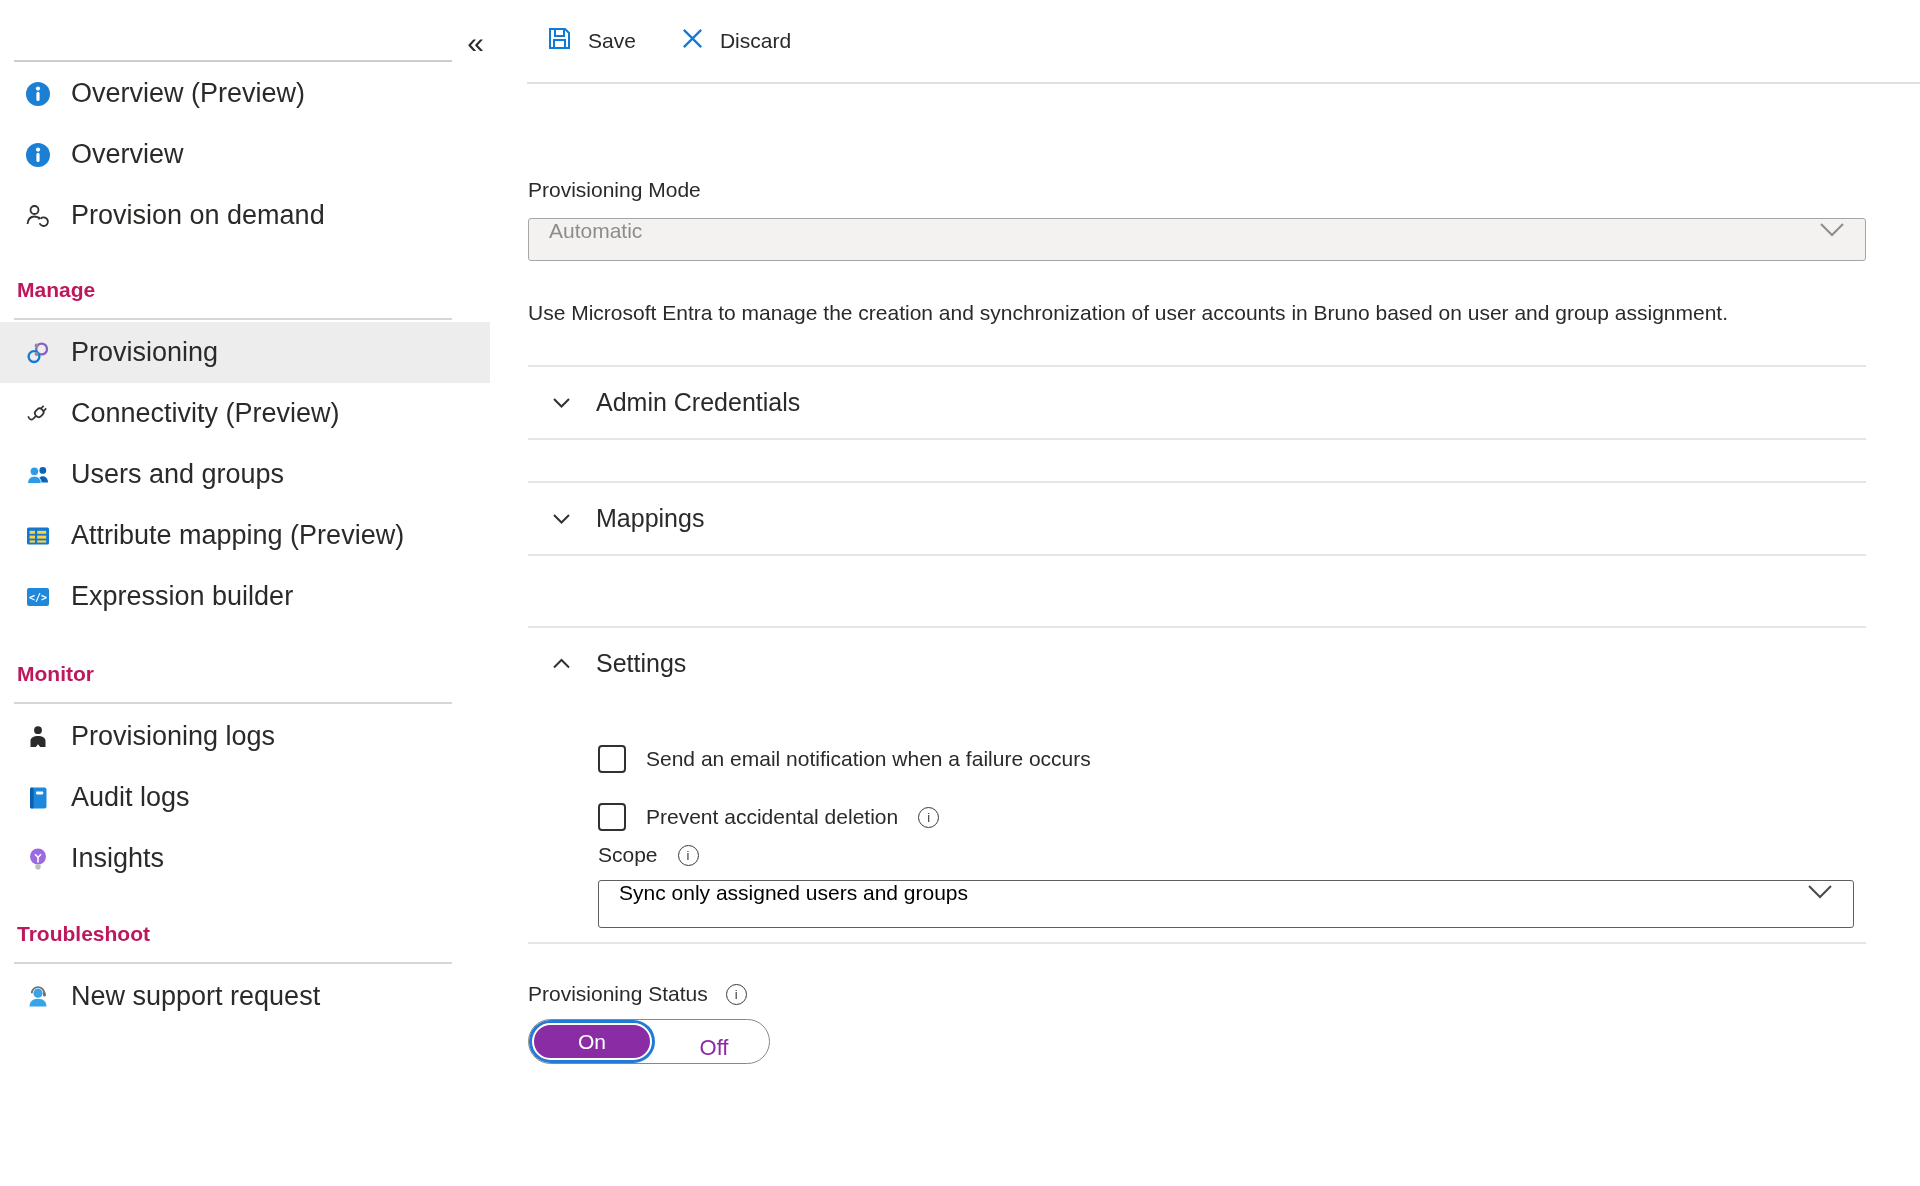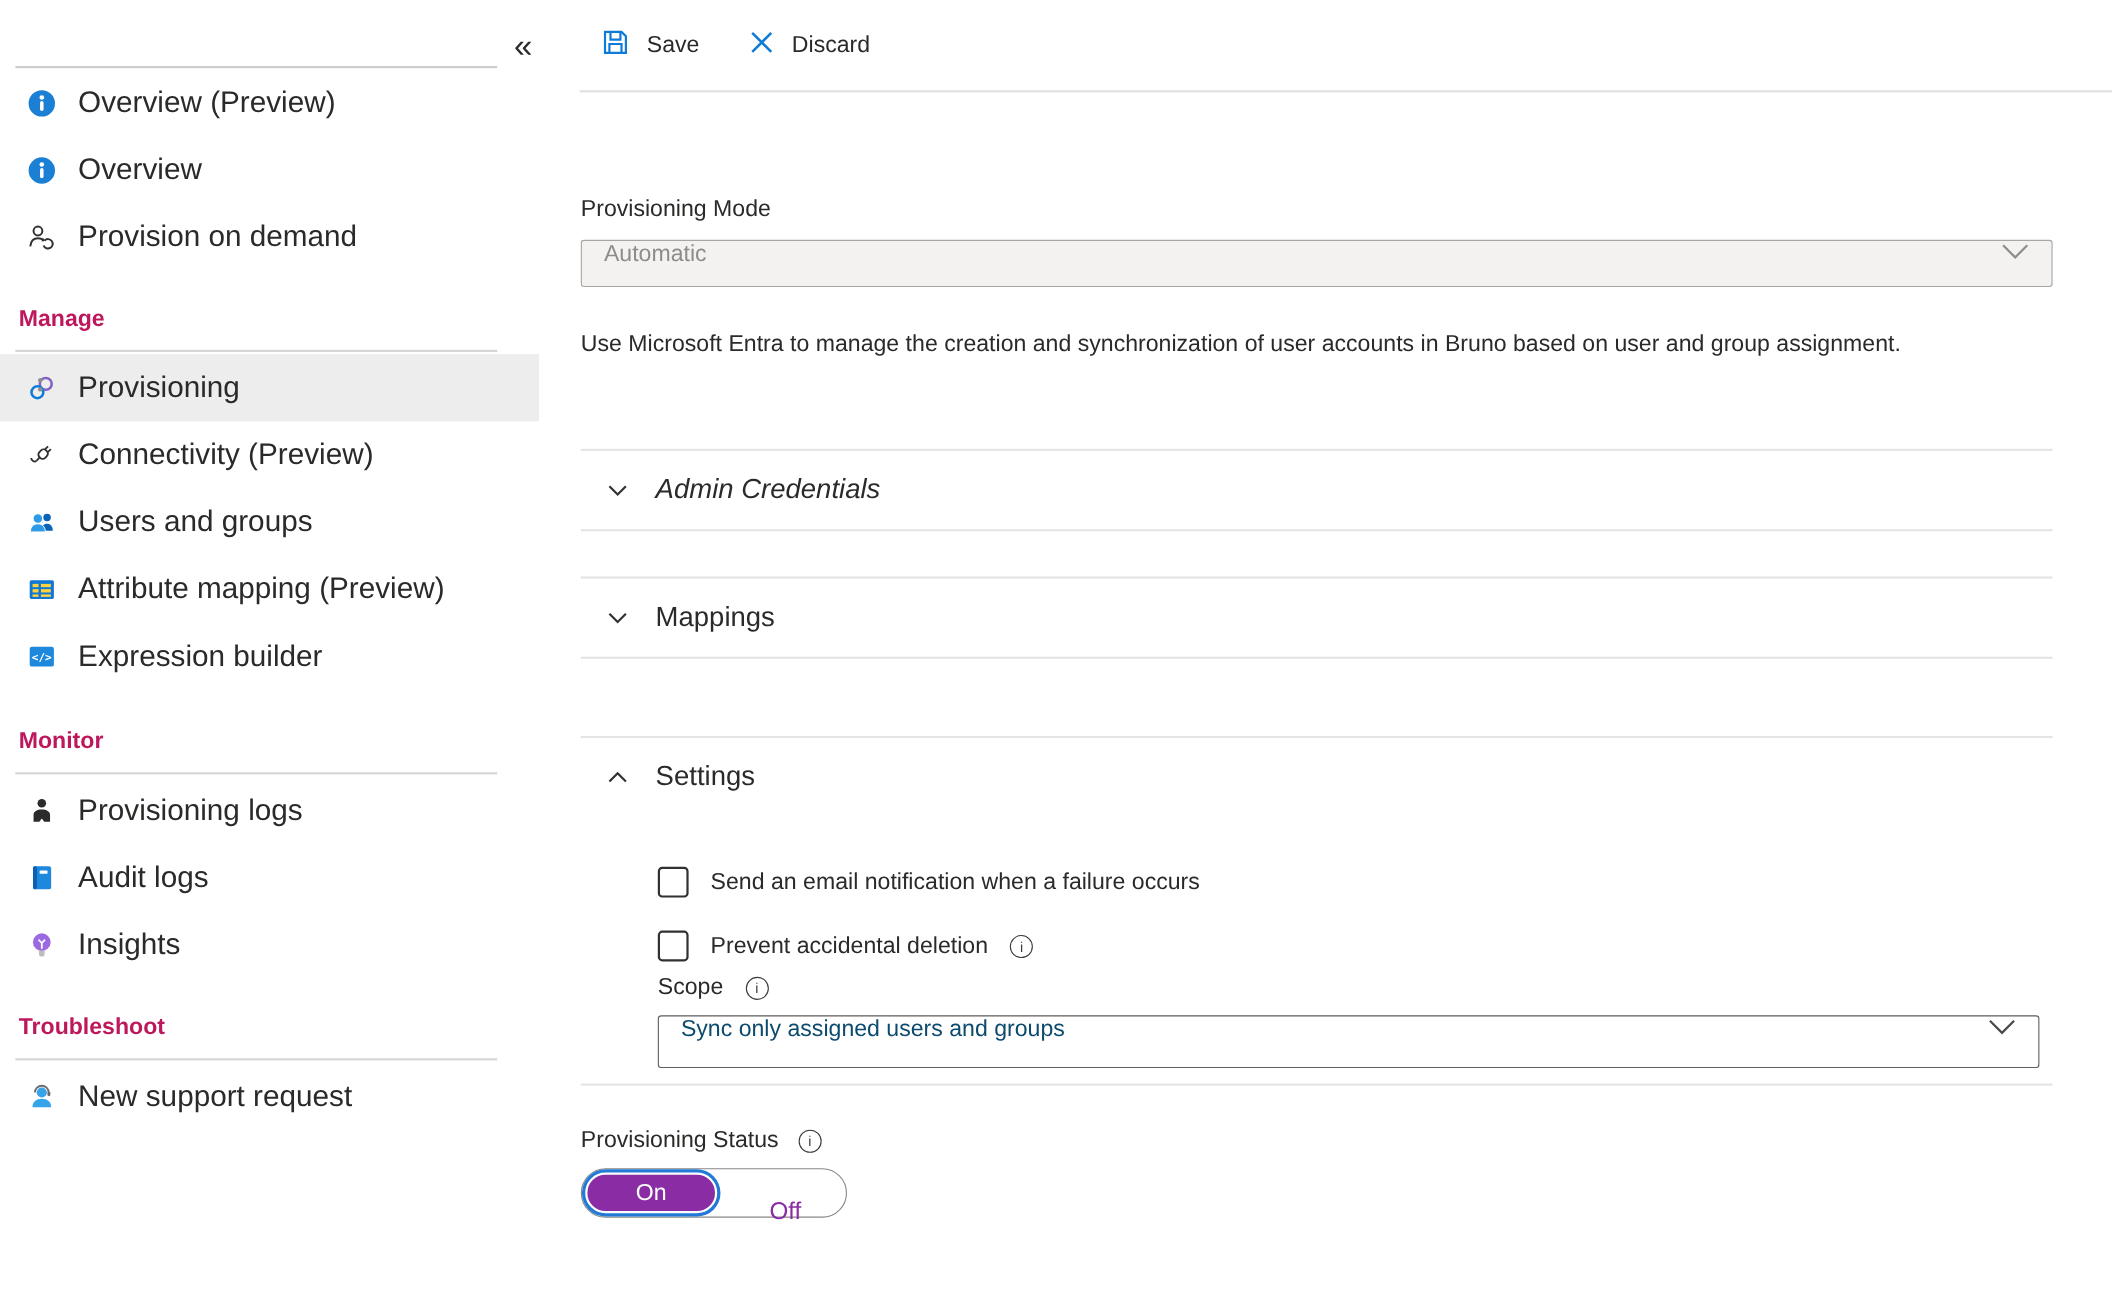--- a/index.html
+++ b/index.html
@@ -41,48 +41,48 @@
               padding:0 20px; font-size:21px; justify-content:space-between; }
   .dropdown.disabled { margin-top:16px; background:#f3f2f1; border:1px solid #a8a6a4;
                        color:#8e8c8a; }
   .description { margin-top:28px; font-size:21px; line-height:48px;
                  color:#2b2a29; max-width:1315px; }
 
   .accordion { border-top:2px solid #e6e5e4; border-bottom:2px solid #e6e5e4;
                padding:21px 0; display:flex; align-items:center; cursor:pointer; }
   .accordion .chev { margin-left:22px; width:23px; height:23px; }
   .accordion .acc-label { margin-left:23px; font-size:25px; color:#2b2a29; }
-  .acc-1 { margin-top:71px;font-style:italic; }
+  .acc-1 { margin-top:28px; }
   .acc-2 { margin-top:41px; }
   .settings-sec { margin-top:70px; border-top:2px solid #e6e5e4; }
 
   .settings-body { margin-left:70px; }
   .check-row { display:flex; align-items:center; gap:20px; cursor:pointer; }
   .cr-1 { margin-top:46px; }
   .cr-2 { margin-top:30px; }
   .checkbox { width:28px; height:28px; border:2.5px solid #323130; border-radius:4px;
               background:#fff; flex:0 0 28px; }
   .check-label { font-size:21px; color:#2b2a29; }
   .info-i { width:21px; height:21px; border:1.5px solid #3b3a39; border-radius:50%;
             display:inline-flex; align-items:center; justify-content:center;
             font-size:13px; color:#3b3a39; flex:0 0 21px; cursor:pointer; }
   .scope-label-row { margin-top:12px; display:flex; align-items:center; gap:20px; }
   .scope-dd { margin-top:13px; background:#fff; border:1px solid #605e5c;
-              color:#0c4a6e; height:48px; margin-right:12px; cursor:pointer; }
+              color:#000000; height:48px; margin-right:12px; cursor:pointer; }
   .post-settings-rule { border-top:2px solid #e6e5e4; margin-top:14px; }
 
   .status-label-row { margin-top:38px; display:flex; align-items:center; gap:18px; }
   .toggle { margin-top:13px; width:242px; height:45px; border:1.5px solid #8a8886;
             border-radius:23px; position:relative; background:#fff; }
   .toggle-on { position:absolute; left:3px; top:2px; width:120px; height:37px;
                background:#8a2da5; border:2px solid #fff; border-radius:20px;
                box-shadow:0 0 0 3px #2379d6; display:flex; align-items:center;
                justify-content:center; color:#fff; font-size:21px; cursor:pointer;
                margin-top:1px; }
-  .toggle-off { position:absolute; right:0; top:16px; width:110px; height:100%;
+  .toggle-off { position:absolute; right:0; top:6px; width:110px; height:100%;
                 display:flex; align-items:center; justify-content:center;
                 color:#8a2da5; font-size:22px; cursor:pointer; }
 </style>
 </head>
 <body>
 
 <div class="app">
 
   <nav class="sidebar">
     <div class="side-top">

